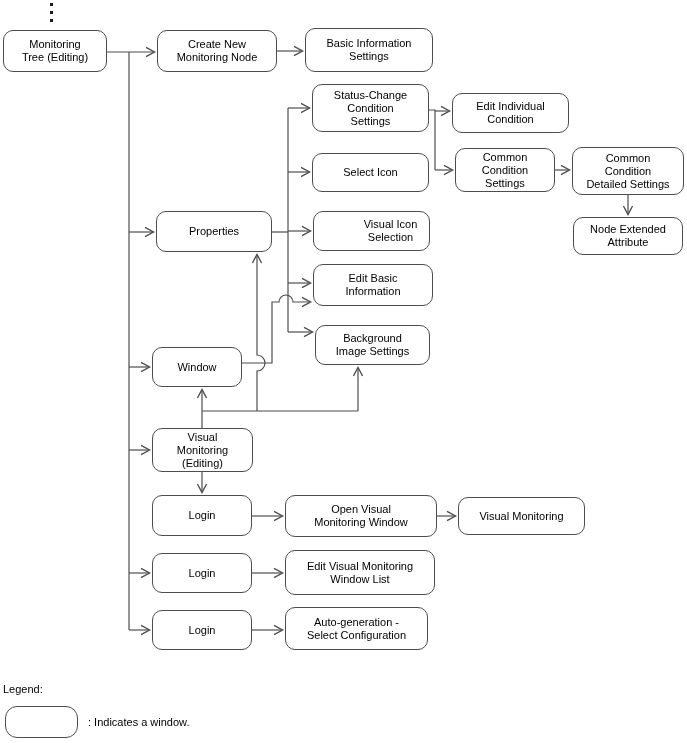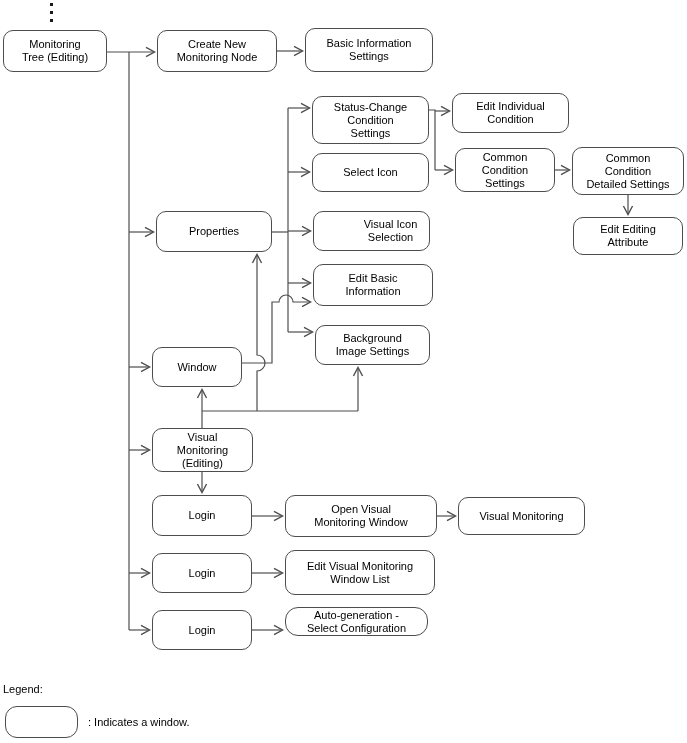--- a/index.html
+++ b/index.html
@@ -125,38 +125,38 @@
 
   <div class="node" style="left:3px; top:30px; width:104px; height:42px;">Monitoring
 Tree (Editing)</div>
 
   <div class="node" style="left:157px; top:30px; width:120px; height:42px;">Create New
 Monitoring Node</div>
 
   <div class="node" style="left:305px; top:28px; width:128px; height:44px;">Basic Information
 Settings</div>
 
-  <div class="node" style="left:312px; top:96px; width:117px; height:48px;">Status-Change
+  <div class="node" style="left:312px; top:84px; width:117px; height:48px;">Status-Change
 Condition
 Settings</div>
 
   <div class="node" style="left:312px; top:153px; width:117px; height:39px;">Select Icon</div>
 
   <div class="node" style="left:452px; top:93px; width:117px; height:40px;">Edit Individual
 Condition</div>
 
   <div class="node" style="left:455px; top:148px; width:100px; height:44px;">Common
 Condition
 Settings</div>
 
   <div class="node" style="left:572px; top:147px; width:112px; height:48px;">Common
 Condition
 Detailed Settings</div>
 
-  <div class="node" style="left:573px; top:217px; width:110px; height:38px;">Edit Editing
+  <div class="node" style="left:573px; top:217px; width:110px; height:38px;">Node Extended
 Attribute</div>
 
   <div class="node" style="left:313px; top:211px; width:117px; height:40px;padding-left:38px;">Visual Icon
 Selection</div>
 
   <div class="node" style="left:313px; top:264px; width:120px; height:42px;">Edit Basic
 Information</div>
 
   <div class="node" style="left:315px; top:325px; width:115px; height:40px;">Background
 Image Settings</div>
@@ -176,20 +176,20 @@
 
   <div class="node" style="left:458px; top:497px; width:127px; height:38px;">Visual Monitoring</div>
 
   <div class="node" style="left:152px; top:553px; width:100px; height:40px;">Login</div>
 
   <div class="node" style="left:285px; top:550px; width:150px; height:45px;">Edit Visual Monitoring
 Window List</div>
 
   <div class="node" style="left:152px; top:610px; width:100px; height:40px;">Login</div>
 
-  <div class="node" style="left:285px; top:607px; width:143px; height:29px;border-radius:13px;">Auto-generation -
+  <div class="node" style="left:285px; top:607px; width:143px; height:43px;">Auto-generation -
 Select Configuration</div>
 
   <div class="label" style="left:3px; top:682px;text-align:center;">Legend:</div>
   <div class="legend-swatch"></div>
   <div class="label" style="left:88px; top:715px;">: Indicates a window.</div>
 
 </div>
 
 </body></html>

